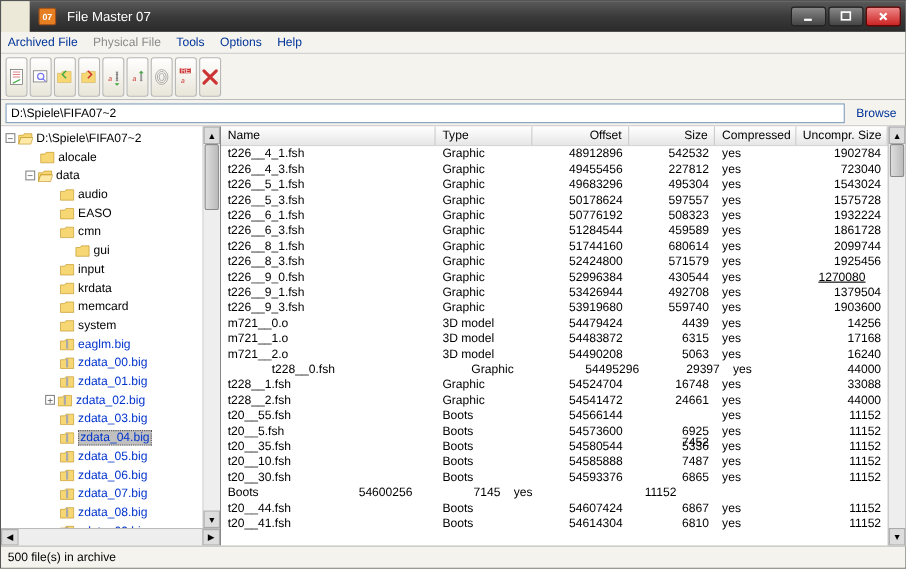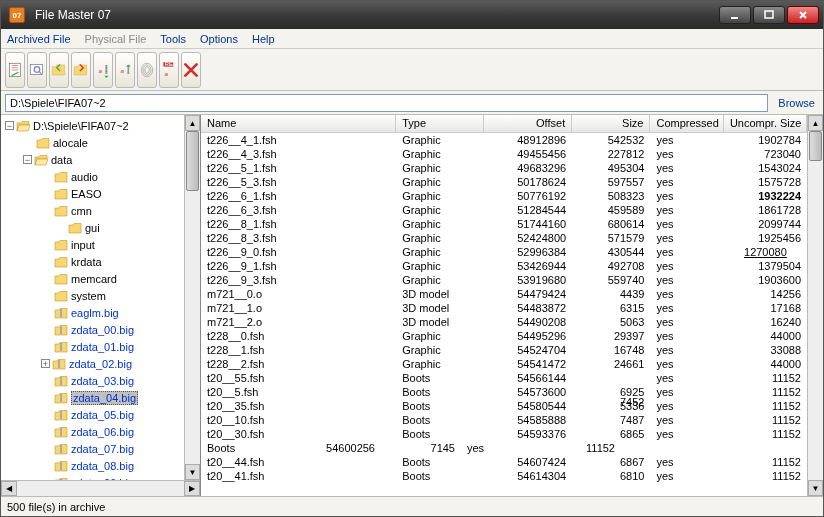--- a/index.html
+++ b/index.html
@@ -1,18 +1,18 @@
 <!DOCTYPE html>
 <html><head>
 <meta charset="utf-8">
 <style>
 * { box-sizing: border-box; margin: 0; padding: 0; font-family: Tahoma, sans-serif; font-size: 11px; }
 body { background: #d4d0c8; user-select: none; }
 .window { width: 824px; height: 517px; background: #ece9d8; border: 1px solid #555; display: flex; flex-direction: column; }
-.titlebar { height: 28px; background: linear-gradient(to bottom, #5a5a5a 0%, #3a3a3a 50%, #2a2a2a 100%); display: flex; align-items: center; color: #fff; padding: 0 4px; }
+.titlebar { height: 28px; background: linear-gradient(to bottom, #5a5a5a 0%, #3a3a3a 50%, #2a2a2a 100%); display: flex; align-items: center; color: #fff; padding: 0 4px; margin-left: 26px; }
 .titlebar .app-icon { width: 16px; height: 16px; margin: 0 4px; background: #e67e22; border: 1px solid #a0501a; border-radius: 2px; font-size: 8px; display:flex; align-items:center; justify-content:center; color:#fff; font-weight:bold; }
 .titlebar .title { flex: 1; margin-left: 6px; font-size: 12px; }
 .win-buttons { display: flex; gap: 2px; }
 .win-btn { width: 32px; height: 18px; border-radius: 3px; display: flex; align-items: center; justify-content: center; font-weight: bold; }
 .win-min, .win-max { background: linear-gradient(to bottom, #888, #444); border: 1px solid #222; }
 .win-close { background: linear-gradient(to bottom, #e88, #c22); border: 1px solid #600; }
 .win-btn svg { width: 12px; height: 12px; }
 .menubar { height: 20px; background: #f4f3ee; display: flex; align-items: center; padding: 0 6px; gap: 14px; border-bottom: 1px solid #ccc; }
 .menubar .menu-item { color: #003399; cursor: default; }
 .menubar .menu-item.disabled { color: #8a8a8a; }
@@ -433,21 +433,21 @@
                 <div class="cell" style="width: 80px; text-align: right;">597557</div>
                 <div class="cell" style="width: 75px;">yes</div>
                 <div class="cell" style="width: 85px; text-align: right;">1575728</div>
               </div>
               <div class="list-row">
                 <div class="cell" style="width: 200px;">t226__6_1.fsh</div>
                 <div class="cell" style="width: 90px;">Graphic</div>
                 <div class="cell" style="width: 90px; text-align: right;">50776192</div>
                 <div class="cell" style="width: 80px; text-align: right;">508323</div>
                 <div class="cell" style="width: 75px;">yes</div>
-                <div class="cell" style="width: 85px; text-align: right; font-weight: bold;">1932224</div>
+                <div class="cell" style="width: 85px; text-align: right;">1932224</div>
               </div>
               <div class="list-row">
                 <div class="cell" style="width: 200px;">t226__6_3.fsh</div>
                 <div class="cell" style="width: 90px;">Graphic</div>
                 <div class="cell" style="width: 90px; text-align: right;">51284544</div>
                 <div class="cell" style="width: 80px; text-align: right;">459589</div>
                 <div class="cell" style="width: 75px;">yes</div>
                 <div class="cell" style="width: 85px; text-align: right;">1861728</div>
               </div>
               <div class="list-row">
@@ -508,21 +508,21 @@
               </div>
               <div class="list-row">
                 <div class="cell" style="width: 200px;">m721__2.o</div>
                 <div class="cell" style="width: 90px;">3D model</div>
                 <div class="cell" style="width: 90px; text-align: right;">54490208</div>
                 <div class="cell" style="width: 80px; text-align: right;">5063</div>
                 <div class="cell" style="width: 75px;">yes</div>
                 <div class="cell" style="width: 85px; text-align: right;">16240</div>
               </div>
               <div class="list-row">
-                <div class="cell" style="width: 200px;">t228__0.fsh</div>
+                <div class="cell" style="width: 200px; margin-left: 40px;">t228__0.fsh</div>
                 <div class="cell" style="width: 90px;">Graphic</div>
                 <div class="cell" style="width: 90px; text-align: right;">54495296</div>
                 <div class="cell" style="width: 80px; text-align: right;">29397</div>
                 <div class="cell" style="width: 75px;">yes</div>
                 <div class="cell" style="width: 85px; text-align: right;">44000</div>
               </div>
               <div class="list-row">
                 <div class="cell" style="width: 200px;">t228__1.fsh</div>
                 <div class="cell" style="width: 90px;">Graphic</div>
                 <div class="cell" style="width: 90px; text-align: right;">54524704</div>

